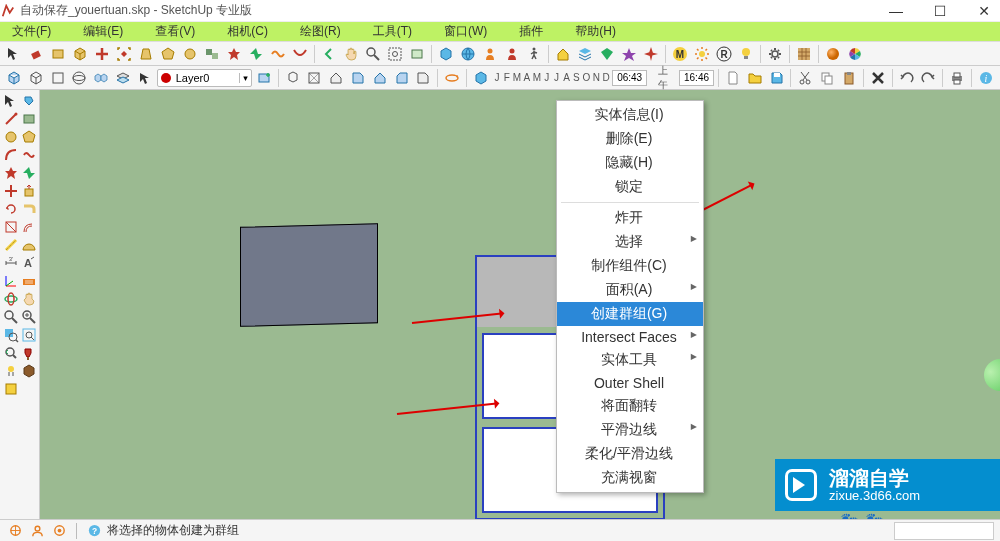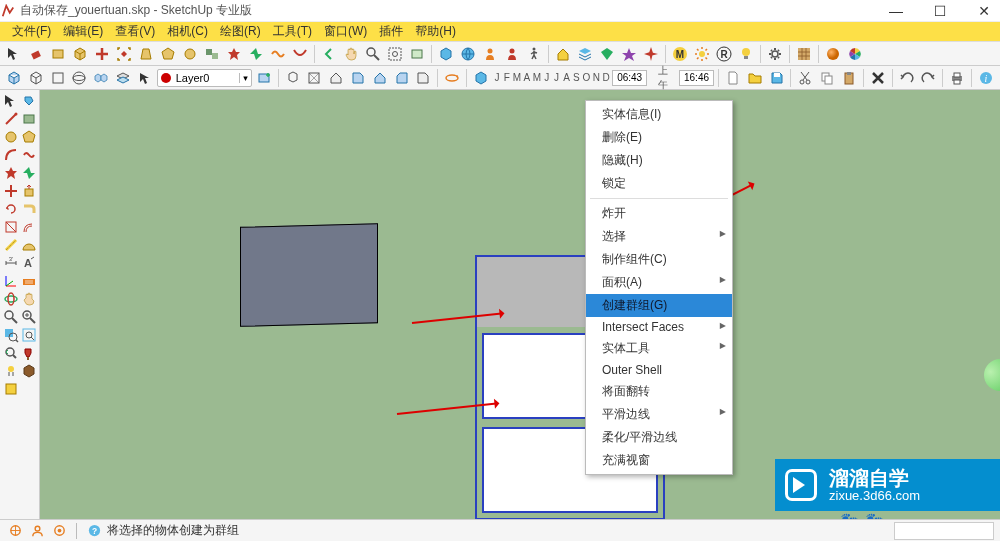--- a/index.html
+++ b/index.html
@@ -7,21 +7,21 @@
 
   
   .titlebar { height: 22px; display: flex; align-items: center; padding: 0 1px; background: #fff; border-bottom: 1px solid #eee; }
   .app-icon { width: 14px; height: 14px; margin-right: 5px; }
   .app-icon svg { width: 100%; height: 100%; }
   .titlebar .title { color: #555; font-size: 12px; }
   .win-controls { margin-left: auto; display: flex; gap: 14px; }
   .win-controls span { width: 30px; text-align: center; font-size: 14px; color: #333; cursor: pointer; }
 
   
-  .menubar { height: 20px; display: flex; padding: 0 6px; gap: 0; border-bottom: 1px solid #ddd; background: #fde047; }
+  .menubar { height: 20px; display: flex; padding: 0 6px; gap: 20px; border-bottom: 1px solid #ddd; background: #bef264; }
   .menubar span { padding: 1px 6px; color: #333; cursor: pointer; font-size: 12px; }
 
   
   .toolbar { display: flex; align-items: center; padding: 2px 4px; background: #f5f5f5; border-bottom: 1px solid #ccc; gap: 2px; height: 24px; }
   .tool { width: 20px; height: 20px; display: flex; align-items: center; justify-content: center; border-radius: 3px; cursor: pointer; }
   .tool svg { width: 16px; height: 16px; }
   .sep { width: 1px; height: 18px; background: #ccc; margin: 0 2px; }
   .layer-box { display: flex; align-items: center; border: 1px solid #bbb; background: #fff; border-radius: 2px; height: 18px; }
   .layer-dot { width: 10px; height: 10px; border-radius: 50%; background: #c00; margin: 0 3px; }
   .layer-sel { font-size: 11px; padding: 0 30px 0 2px; }
@@ -41,23 +41,23 @@
   
   .gray-rect { position: absolute; left: 200px; top: 135px; width: 138px; height: 100px; transform: skewY(-1.5deg); background: #71788a; border: 1px solid #000; }
   .sel-rect { position: absolute; left: 435px; top: 165px; width: 190px; height: 265px; border: 2px solid #2a40c0; }
   .sel-rect .top-part { position:absolute; left:0; top:0; right:0; height:70px; background: #b8b8b8; }
   .sel-rect .sub1 { position:absolute; left:5px; top:76px; right:5px; height:86px; border: 2px solid #2a40c0; background:#fff; }
   .sel-rect .sub2 { position:absolute; left:5px; top:170px; right:5px; height:86px; border: 2px solid #2a40c0; background:#fff; }
   .arrow { position:absolute; width:80px; height:2px; background:#d00; transform-origin:left center; }
   .arrow::after { content:''; position:absolute; right:-8px; top:-4px; border:5px solid transparent; border-left-color:#d00; }
 
   
-  .ctx-menu { position: absolute; left: 545px; top: 10px; width: 148px; background: #fff; border: 1px solid #bbb; box-shadow: 2px 2px 5px rgba(0,0,0,0.3); padding: 2px 0; font-size: 12px; }
+  .ctx-menu { position: absolute; left: 516px; top: 10px; width: 148px; background: #fff; border: 1px solid #bbb; box-shadow: 2px 2px 5px rgba(0,0,0,0.3); padding: 2px 0; font-size: 14px; text-align: center; }
   .ctx-item { position:relative; padding: 3px 18px 3px 16px; color: #333; cursor: pointer; white-space: nowrap; }
-  .ctx-item.sel { background: #2b88d8; color: #0f172a; }
+  .ctx-item.sel { background: #2b88d8; color: #ffffff; }
   .ctx-sep { height:1px; background:#ddd; margin:3px 4px; }
   .ctx-sub::after { content:'▶'; position:absolute; right:6px; top:4px; font-size:8px; color:#666; }
 
   
   .watermark { position:absolute; right:0; bottom:30px; width:225px; height:52px; background:#048ecf; color:#fff; display:flex; align-items:center; padding:0 10px; gap:12px; }
   .watermark .play { width:32px; height:32px; border:3px solid #fff; border-radius:7px; display:flex; align-items:center; justify-content:center; }
   .watermark .play::before { content:''; border:8px solid transparent; border-left:12px solid #fff; margin-left:4px; }
   .watermark .wm-text { display:flex; flex-direction:column; line-height:1.1; }
   .watermark .wm-main { font-size:20px; font-weight:bold; }
   .watermark .wm-sub { font-size:13px; }

